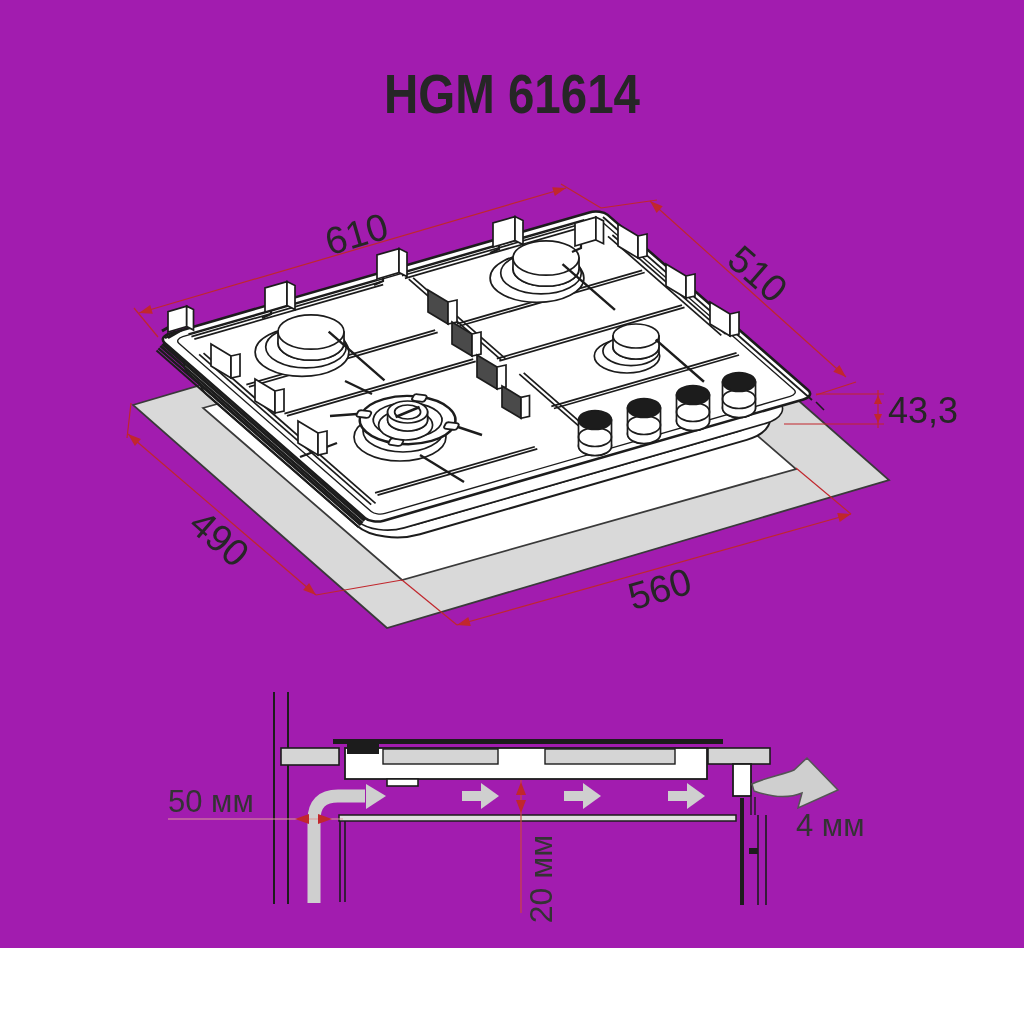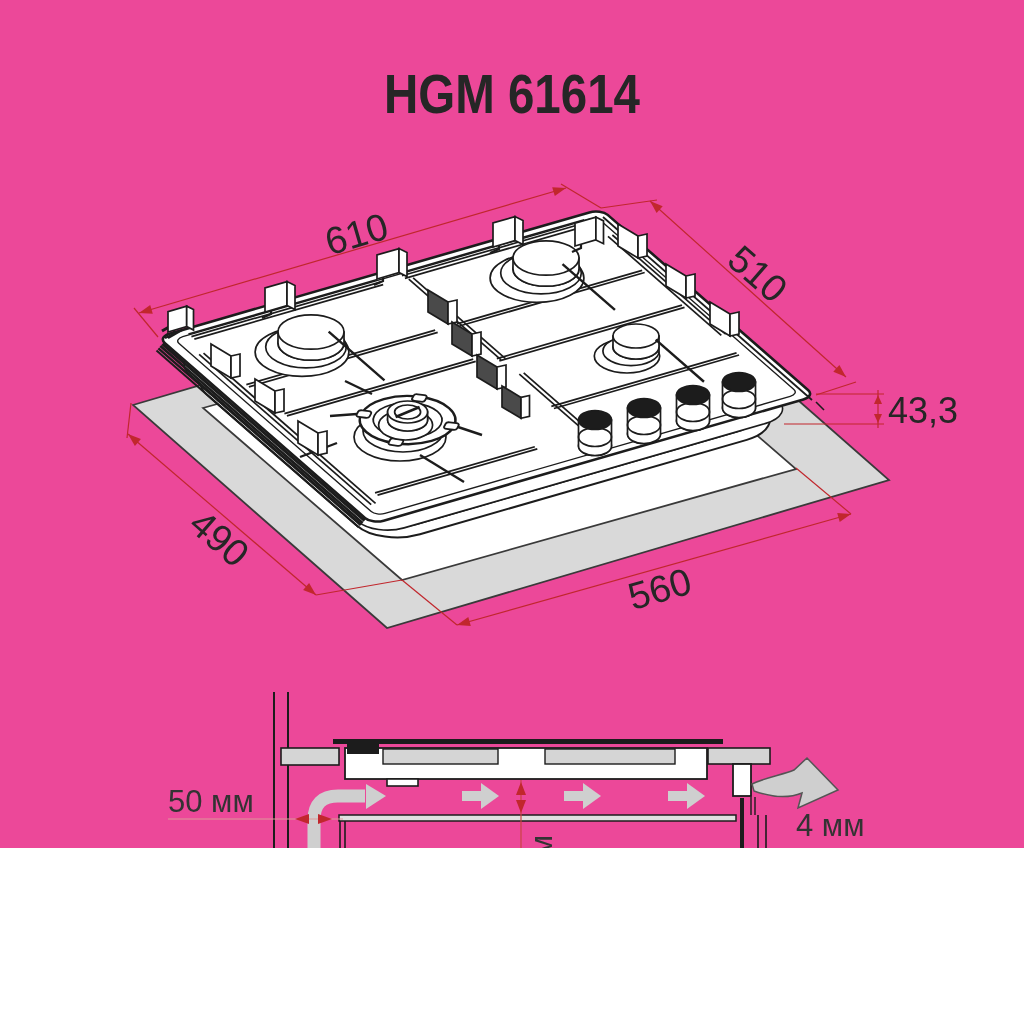--- a/index.html
+++ b/index.html
@@ -1,16 +1,16 @@
 <!DOCTYPE html>
 <html><head>
 <meta charset="utf-8">
 <style>
   html,body{margin:0;padding:0;background:#fff;}
-  .page{position:relative;width:1024px;height:848px;background:#ec4899;overflow:hidden;
+  .page{position:relative;width:1024px;height:948px;background:#a21caf;overflow:hidden;
         font-family:"Liberation Sans", sans-serif;}
   svg{position:absolute;left:0;top:0;}
   text{font-family:"Liberation Sans", sans-serif;}
 </style>
 </head>
 <body>
 <div class="page">
 <svg width="1024" height="1024" viewBox="0 0 1024 1024">
 
 <text x="512" y="113" font-size="55" font-weight="700" fill="#262626" text-anchor="middle" textLength="256" lengthAdjust="spacingAndGlyphs">HGM 61614</text>

